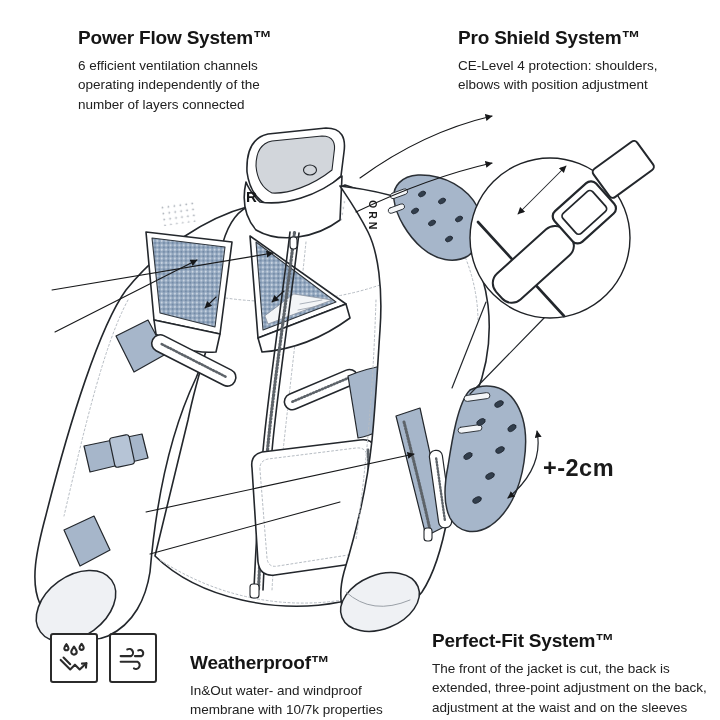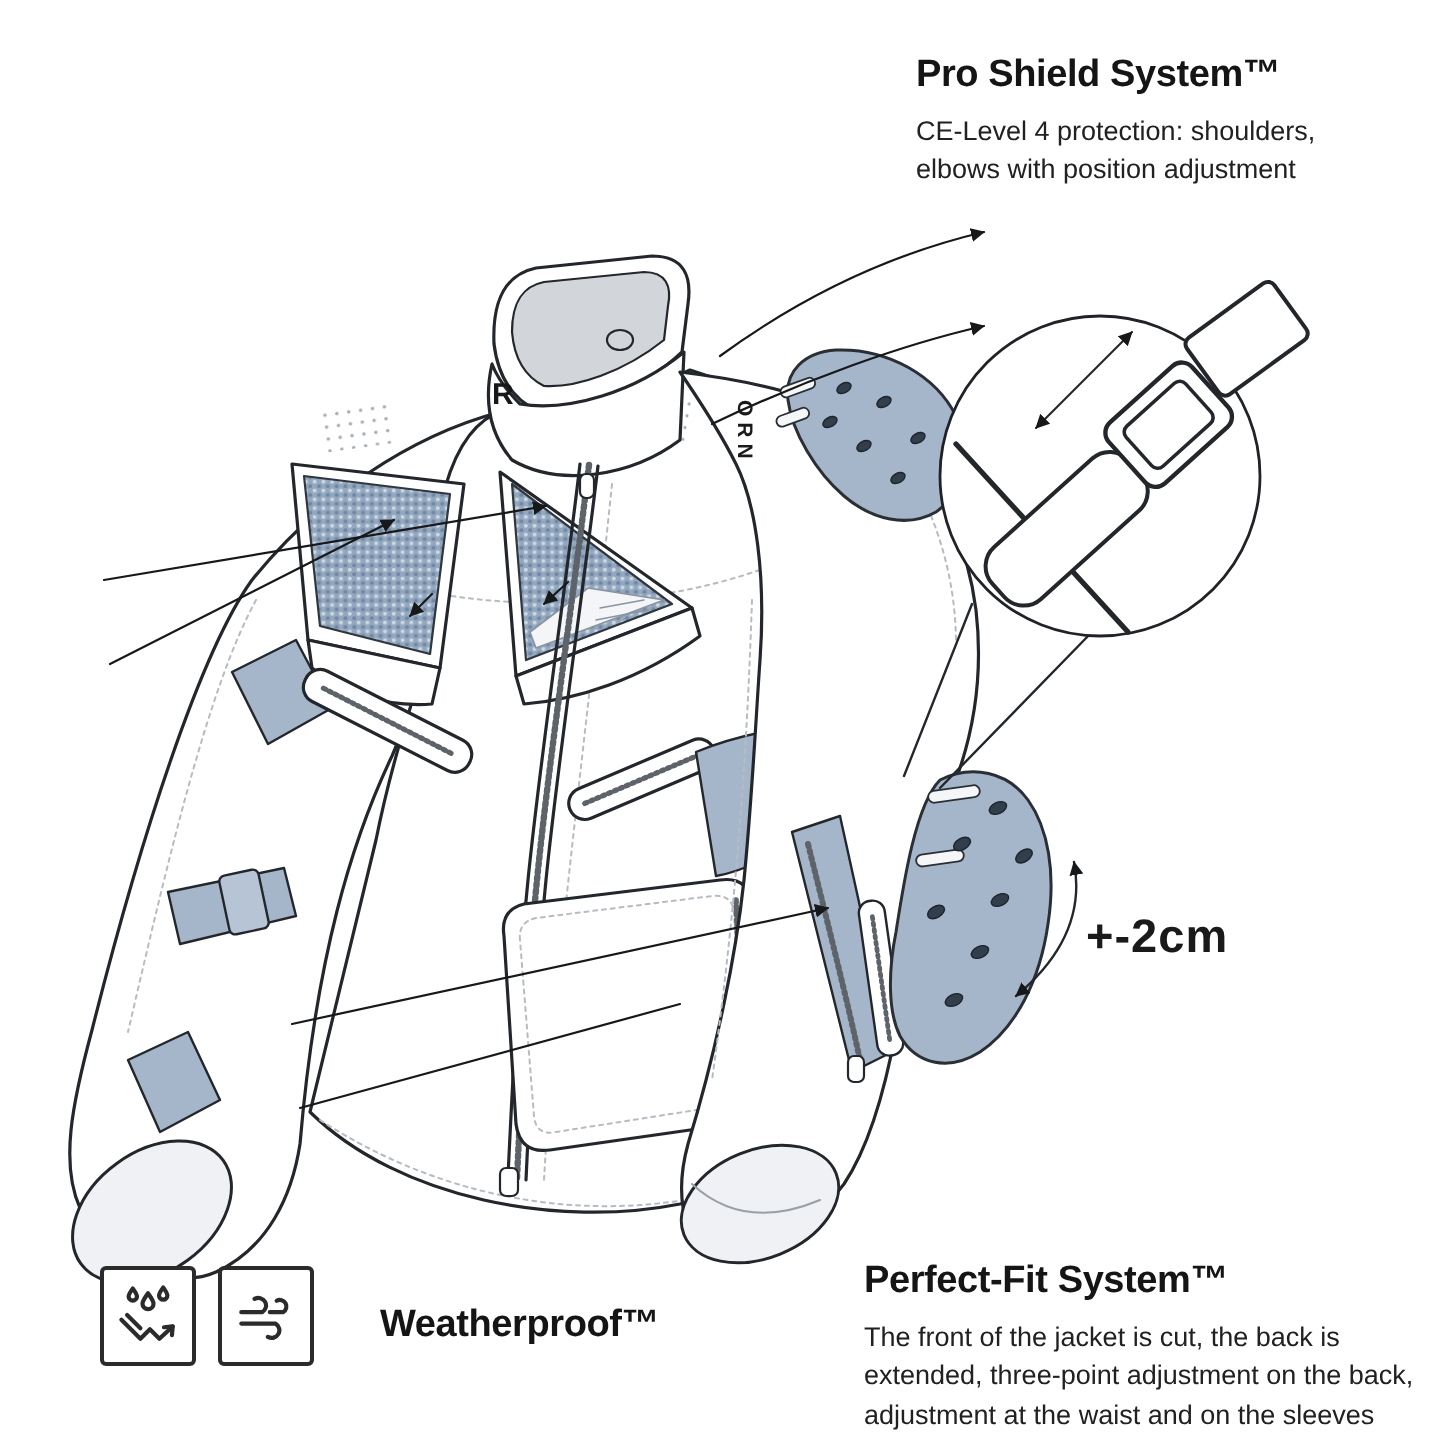--- a/index.html
+++ b/index.html
@@ -185,20 +185,22 @@
 
       <g>
         <path d="M508 498 Q544 468 537 431" stroke-width="1.2" marker-start="url(#ah)" marker-end="url(#ah)"></path>
         <text x="543" y="476" font-size="23.5" font-weight="700" letter-spacing="0.5" fill="#1a1a1a" stroke="none" font-family="Liberation Sans, sans-serif">+-2cm</text>
       </g>
 
     </g>
   </svg>
 
   <div class="feature" style="left:78px;top:27px;width:235px;">
+    <h2>Power Flow System™</h2>
+    <p style="width:212px;">6 efficient ventilation channels operating independently of the number of layers connected</p>
   </div>
 
   <div class="feature" style="left:458px;top:27px;width:250px;">
     <h2>Pro Shield System™</h2>
     <p style="width:230px;">CE-Level 4 protection: shoulders, elbows with position adjustment</p>
   </div>
 
   <div class="icon-row">
     <div class="icon-box">
       <svg width="38" height="38" viewBox="0 0 40 40" fill="none" stroke="#2b2b2b" stroke-width="2.2" stroke-linecap="round" stroke-linejoin="round">
@@ -214,20 +216,21 @@
       <svg width="38" height="38" viewBox="0 0 40 40" fill="none" stroke="#2b2b2b" stroke-width="2.2" stroke-linecap="round" stroke-linejoin="round">
         <path d="M7 18 h11 a4 4 0 1 0 -4 -7"></path>
         <path d="M22 18 h7 a3.4 3.4 0 1 0 -3.4 -6"></path>
         <path d="M7 24 h18 a4 4 0 1 1 -4 7"></path>
       </svg>
     </div>
   </div>
 
   <div class="feature" style="left:190px;top:652px;width:245px;">
     <h2>Weatherproof™</h2>
+    <p style="width:230px;">In&amp;Out water- and windproof membrane with 10/7k properties</p>
   </div>
 
   <div class="feature" style="left:432px;top:630px;width:292px;">
     <h2>Perfect-Fit System™</h2>
     <p style="width:292px;">The front of the jacket is cut, the back is extended, three-point adjustment on the back, adjustment at the waist and on the sleeves</p>
   </div>
 
 </div>
 
 </body></html>

